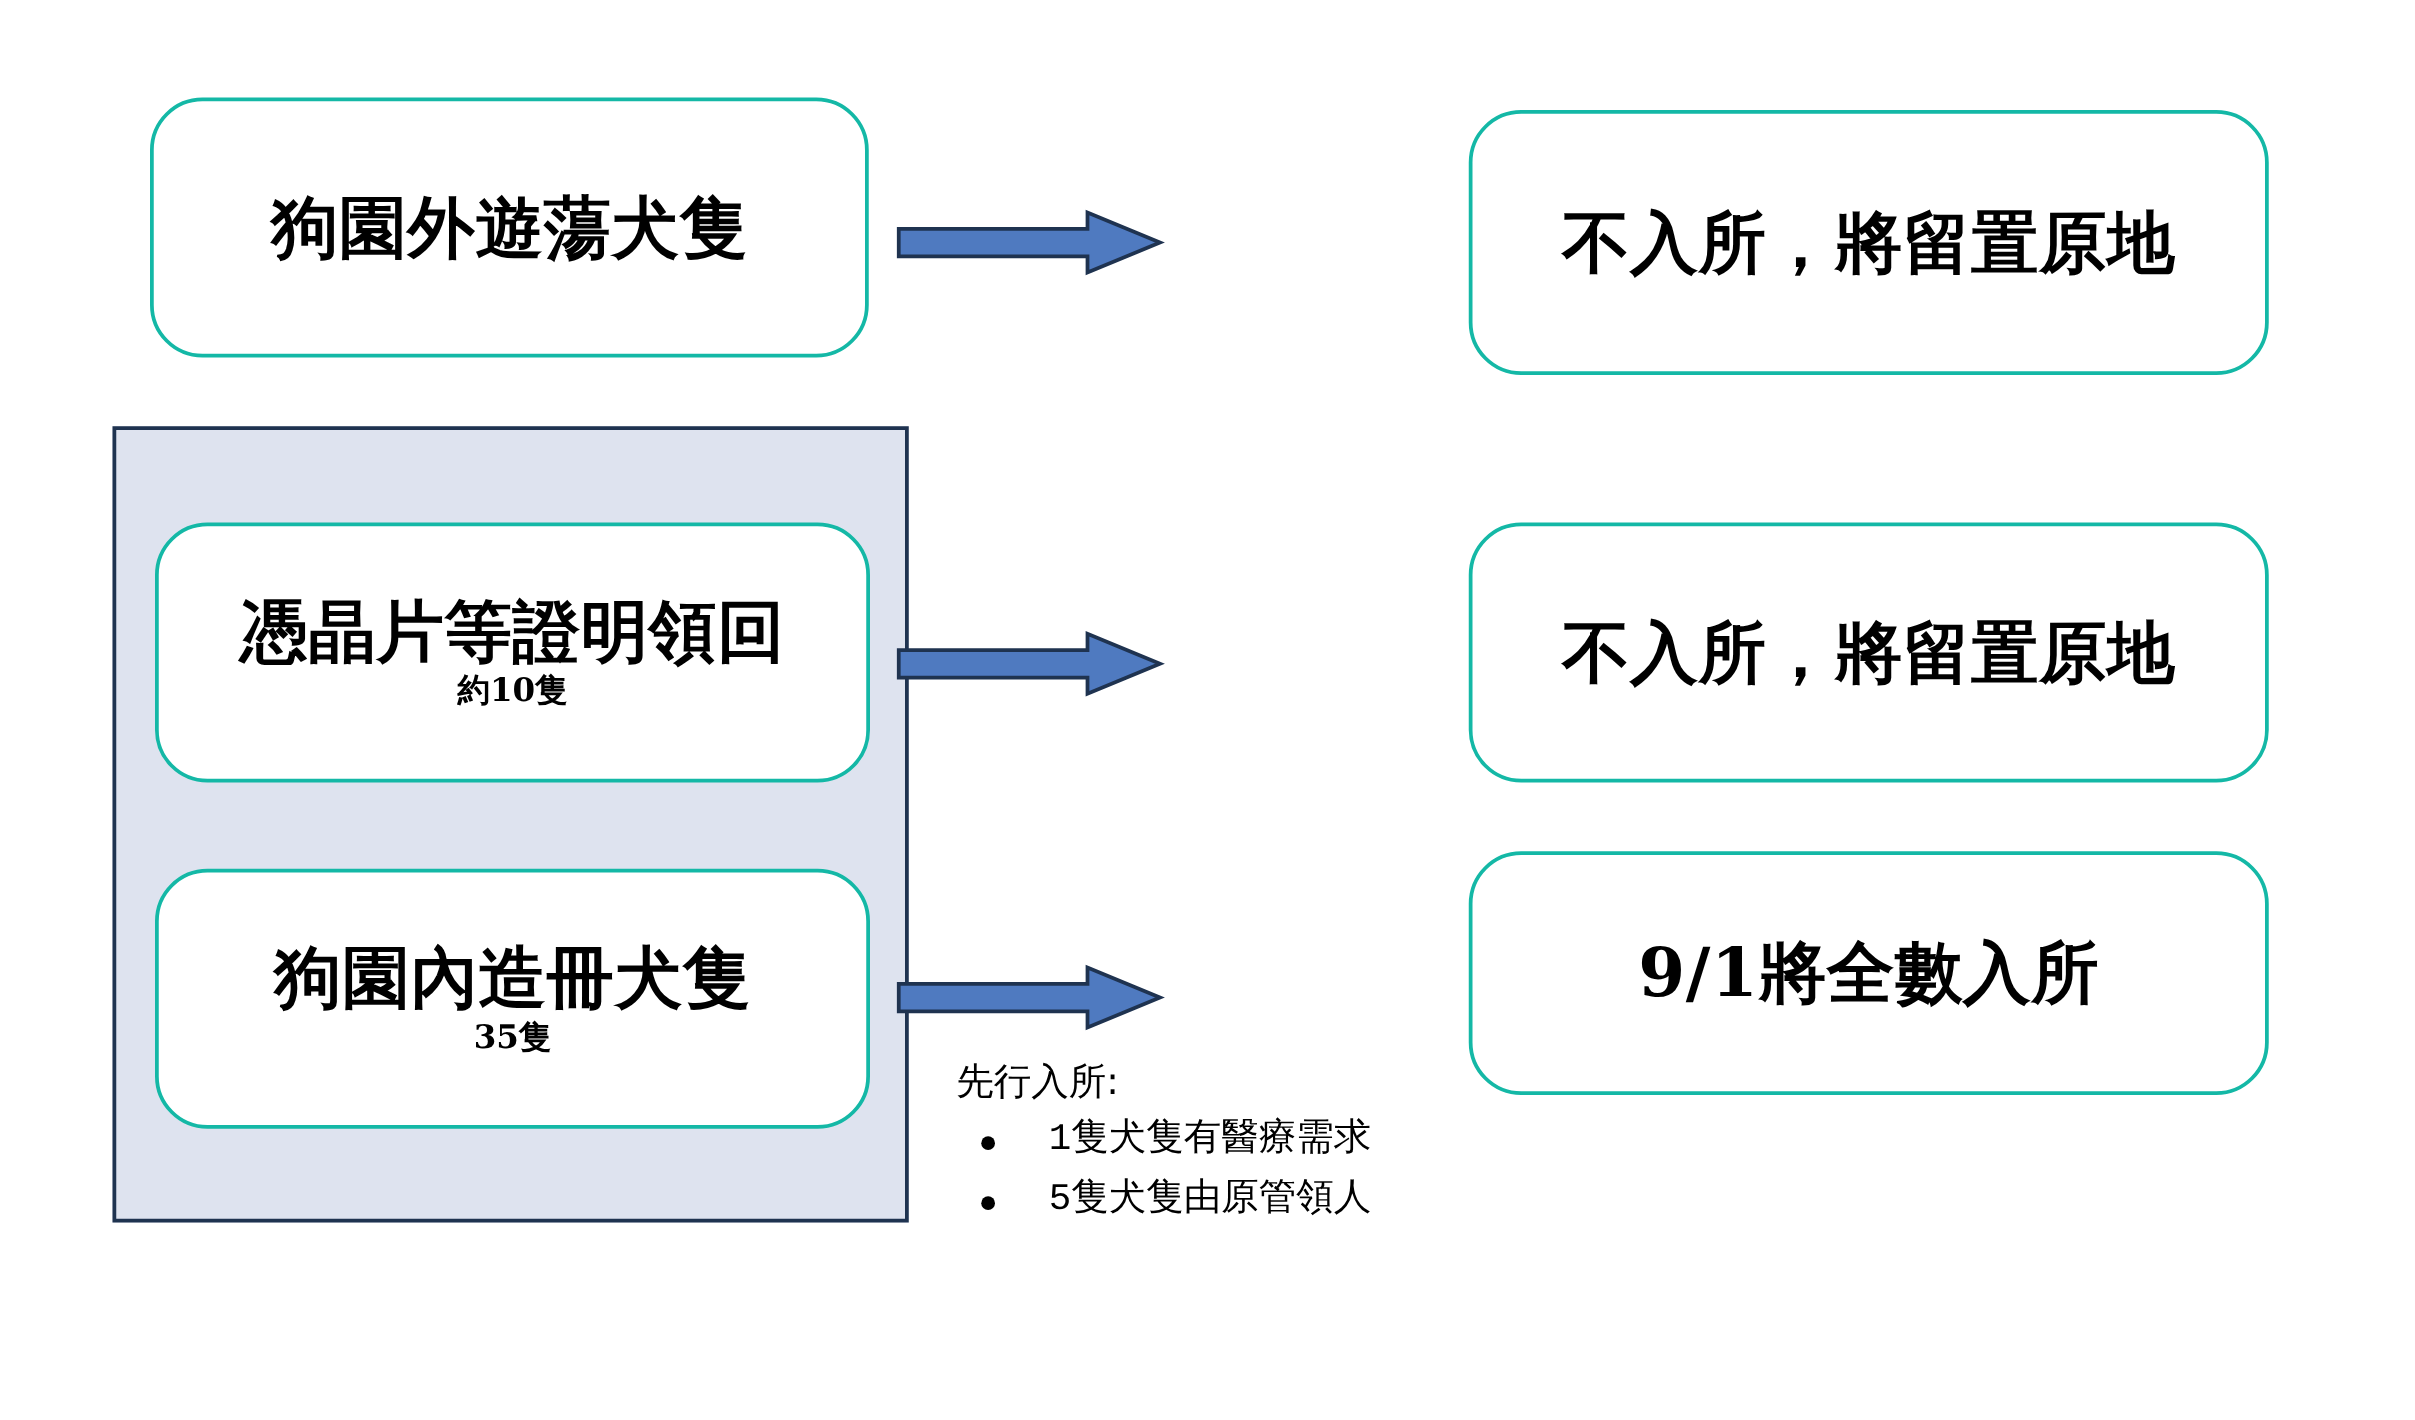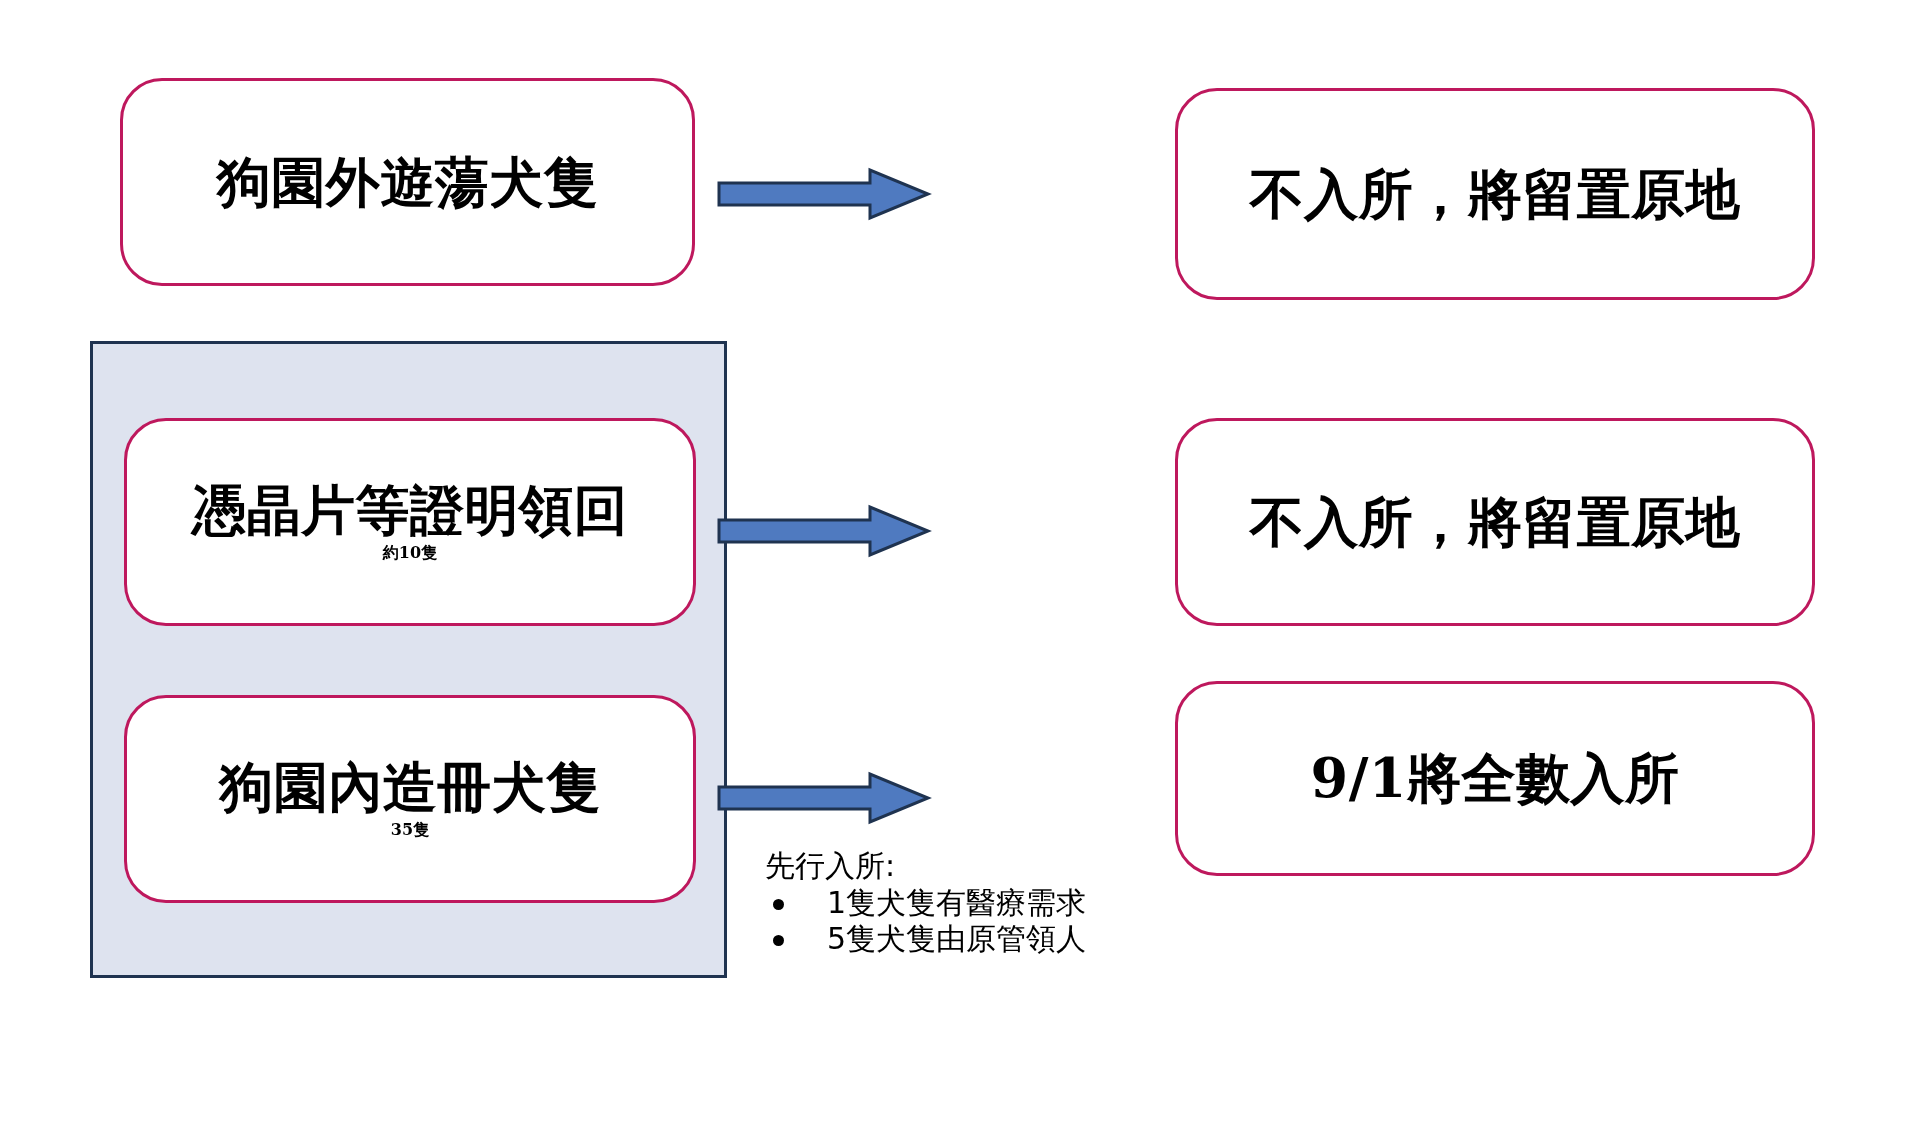--- a/index.html
+++ b/index.html
@@ -26,40 +26,40 @@
     background: #DEE3EF;
     border: 3px solid #1F3350;
     box-sizing: border-box;
   }
 
   
   .rbox {
     position: absolute;
     box-sizing: border-box;
     background: #ffffff;
-    border: 3px solid #be185d;
+    border: 3px solid #14b8a6;
     border-radius: 42px;
     display: flex;
     flex-direction: column;
     align-items: center;
     justify-content: center;
     text-align: center;
     line-height: 1.05;
   }
   .rbox .title {
     font-family: "DejaVu Serif", "Liberation Serif", serif;
     font-weight: bold;
     font-size: 54px;
     letter-spacing: 0.5px;
     white-space: nowrap;
   }
   .rbox .subtitle {
     font-family: "DejaVu Serif", "Liberation Serif", serif;
     font-weight: bold;
-    font-size: 16px;
+    font-size: 26px;
     margin-top: 6px;
     white-space: nowrap;
   }
 
   
   .arrow {
     position: absolute;
   }
   .arrow svg {
     display: block;
@@ -82,21 +82,22 @@
     margin-bottom: 2px;
   }
   .note ul {
     list-style: none;
     margin: 0;
     padding: 0;
   }
   .note li {
     position: relative;
     padding-left: 62px;
-    margin: 0;
+    margin: 12px;
+    font-family: Liberation Mono, monospace;
   }
   .note li .dot {
     position: absolute;
     left: 8px;
     top: 0.46em;
     width: 11px;
     height: 11px;
     background: #000;
     border-radius: 50%;
   }

